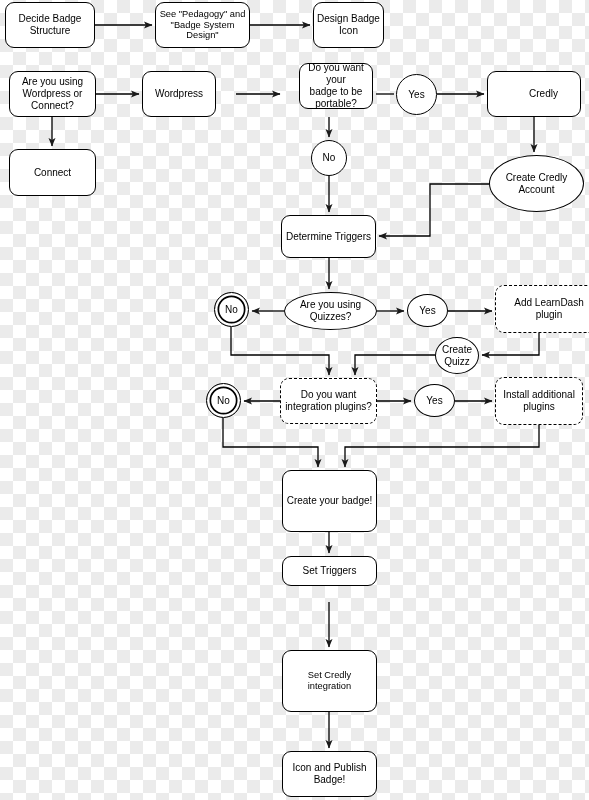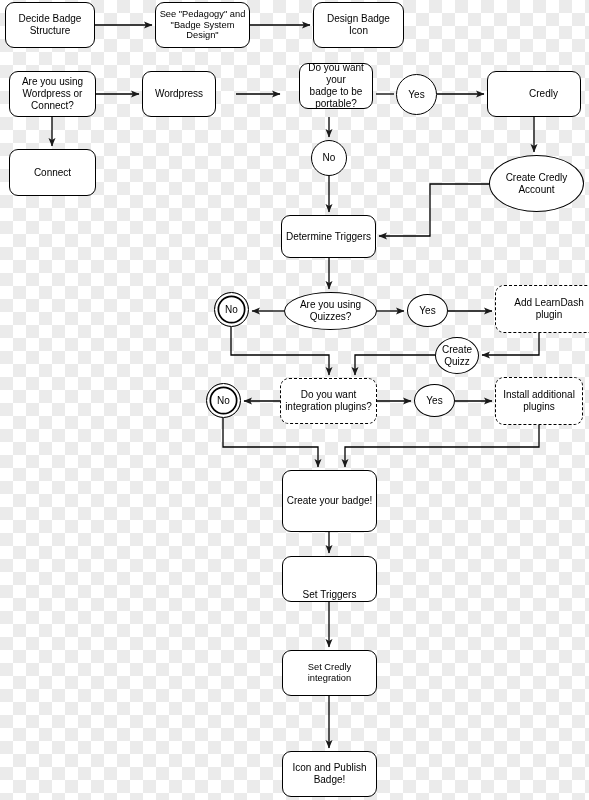--- a/index.html
+++ b/index.html
@@ -110,21 +110,21 @@
   <div id="node-layer">
       <div class="node node-box" style="left: 5px; top: 2px; width: 90px; height: 46px;">
         <span class="label fs10">Decide Badge
 Structure</span>
       </div>
       <div class="node node-box" style="left: 155px; top: 2px; width: 95px; height: 46px;">
         <span class="label fs9">See "Pedagogy" and
 "Badge System
 Design"</span>
       </div>
-      <div class="node node-box" style="left: 313px; top: 2px; width: 91px; height: 46px;">
+      <div class="node node-box" style="left: 313px; top: 2px; width: 71px; height: 46px;">
         <span class="label fs10">Design Badge Icon</span>
       </div>
       <div class="node node-box" style="left: 9px; top: 71px; width: 87px; height: 46px;">
         <span class="label fs10">Are you using
 Wordpress or
 Connect?</span>
       </div>
       <div class="node node-box" style="left: 142px; top: 71px; width: 74px; height: 46px;">
         <span class="label fs10">Wordpress</span>
       </div>
@@ -180,24 +180,24 @@
       <div class="node node-ellipse" style="left: 414px; top: 384px; width: 41px; height: 33px;">
         <span class="label fs10">Yes</span>
       </div>
       <div class="node node-box-dashed" style="left: 495px; top: 377px; width: 88px; height: 48px;">
         <span class="label fs10">Install additional
 plugins</span>
       </div>
       <div class="node node-box" style="left: 282px; top: 470px; width: 95px; height: 62px;">
         <span class="label fs10">Create your badge!</span>
       </div>
-      <div class="node node-box" style="left: 282px; top: 556px; width: 95px; height: 46px; align-items: flex-end;">
+      <div class="node node-box" style="left: 282px; top: 556px; width: 95px; height: 30px;">
         <span class="label fs10">Set Triggers</span>
       </div>
-      <div class="node node-box" style="left: 282px; top: 650px; width: 95px; height: 46px;">
+      <div class="node node-box" style="left: 282px; top: 650px; width: 95px; height: 62px;">
         <span class="label fs9">Set Credly integration</span>
       </div>
       <div class="node node-box" style="left: 282px; top: 751px; width: 95px; height: 46px;">
         <span class="label fs10">Icon and Publish
 Badge!</span>
       </div>
     </div>
 </div>
 
 </body></html>

